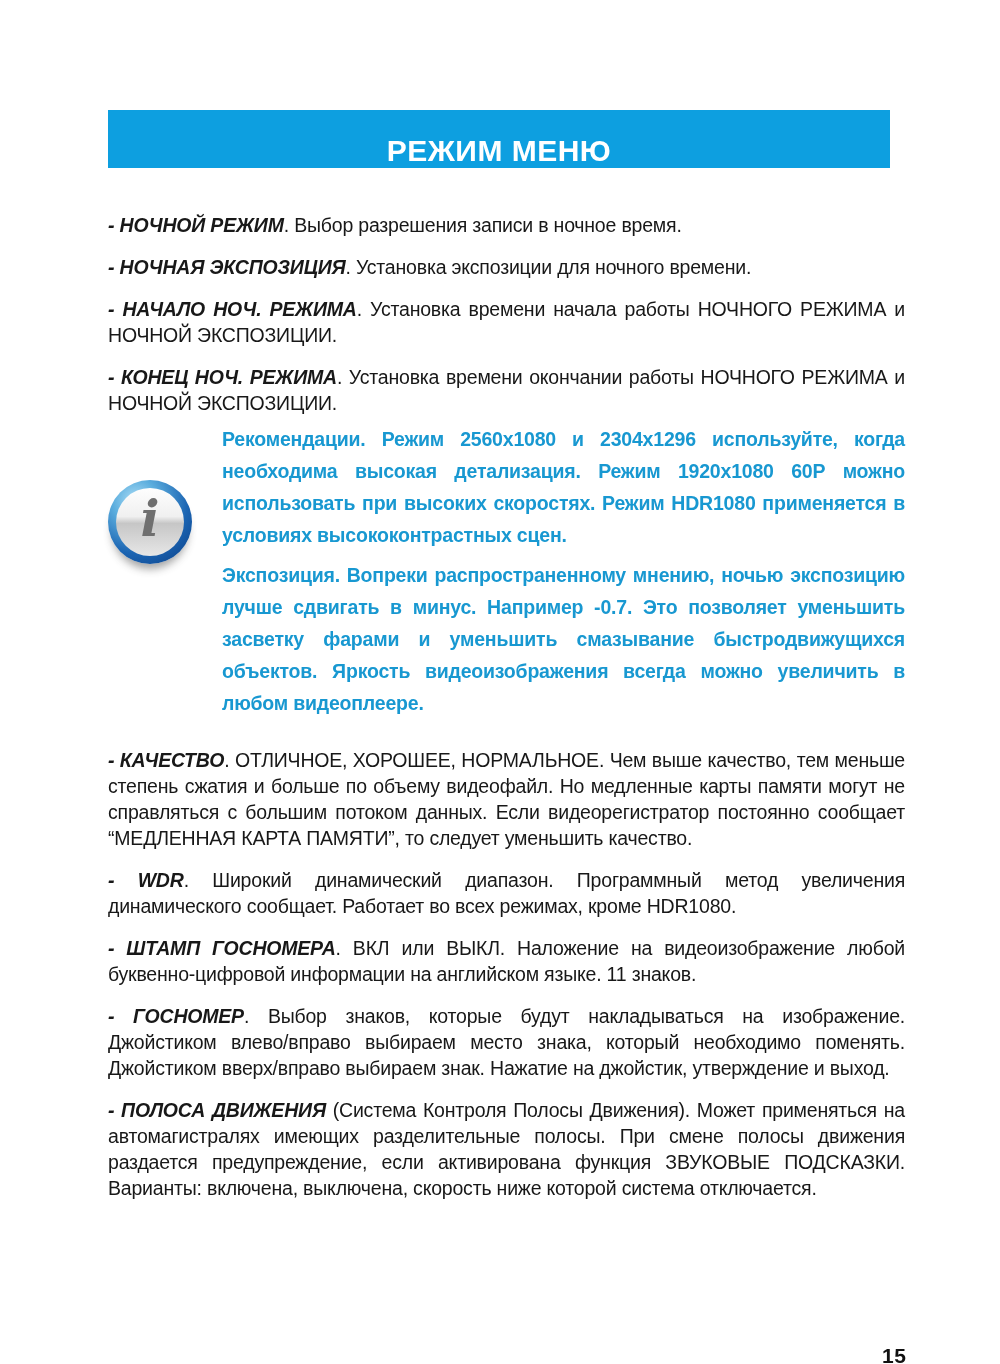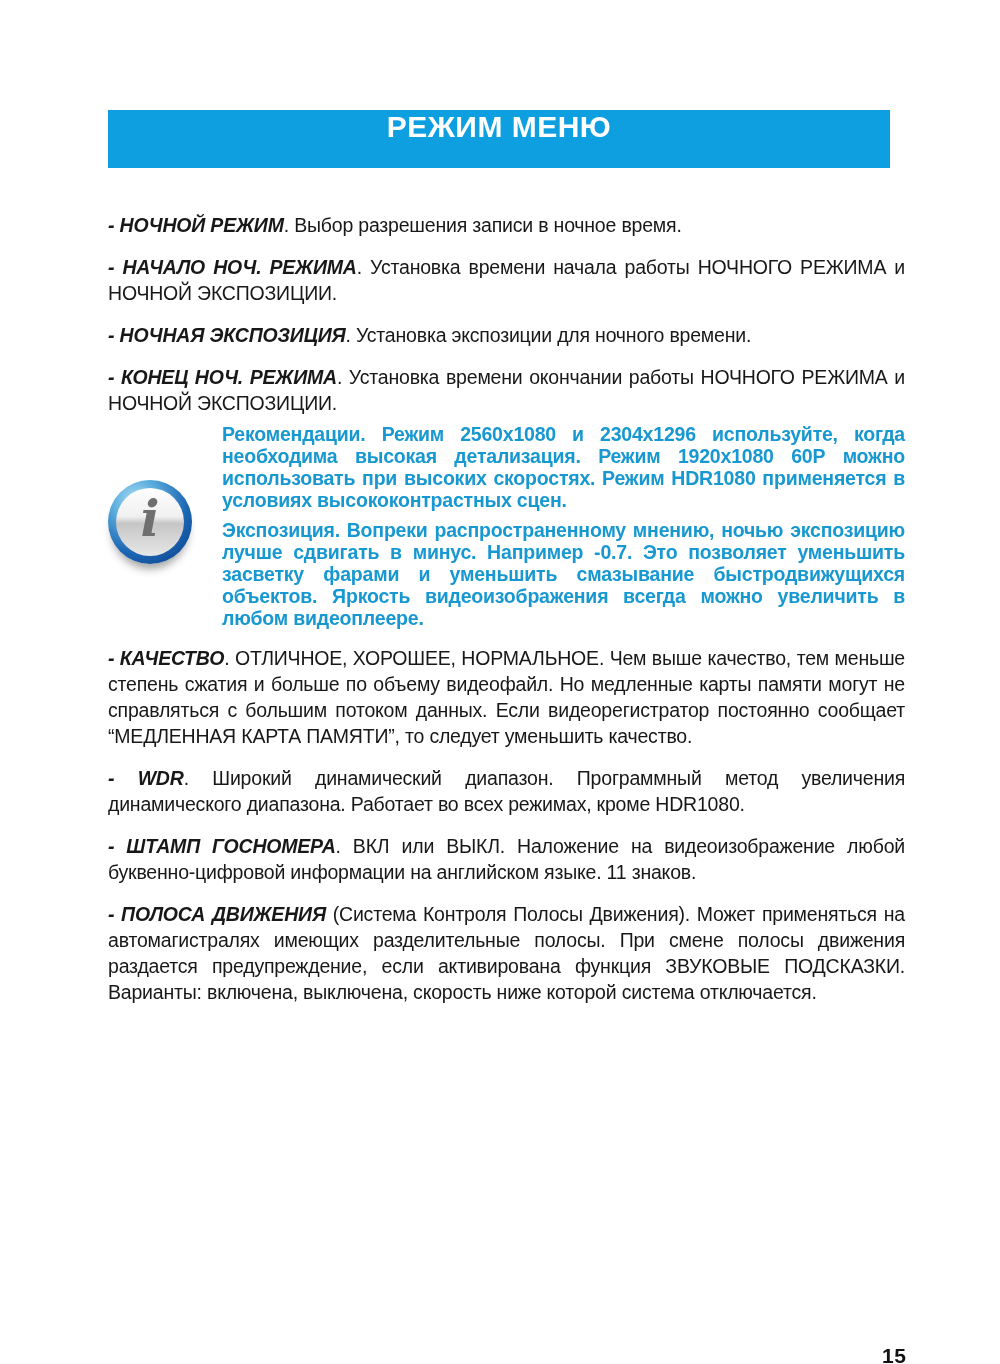--- a/index.html
+++ b/index.html
@@ -10,21 +10,21 @@
     color: #181818;
     position: relative;
     overflow: hidden;
   }
   .page { position: relative; width: 1000px; height: 1364px; }
 
   .title-bar {
     margin: 110px 110px 0 108px;
     height: 58px;
     background: #0D9FE0;
-    display: flex; align-items: flex-start; justify-content: center;
+    display: flex; align-items: flex-end; justify-content: center;
   }
   .title-bar .title-text {
     color: #ffffff; font-weight: bold; font-size: 30px; letter-spacing: 0.5px;
   }
 
   .content {
     margin: 44px 95px 0 108px;
     font-size: 19.5px;
     line-height: 26px;
     letter-spacing: -0.2px;
@@ -45,23 +45,23 @@
     position: absolute; inset: 8px; border-radius: 50%;
     background: linear-gradient(180deg, #fefefe 0%, #f0f0f0 42%, #c6c6c6 52%, #e7e7e7 100%);
     display: flex; align-items: center; justify-content: center;
   }
   .info-icon .glyph {
     font-family: "DejaVu Serif", serif;
     font-style: italic; font-weight: bold;
     font-size: 50px; color: #6f6f6f;
     transform: translateY(-3px);
   }
-  .info-text { flex: 1; color: #1898D1; font-weight: bold; line-height: 22px; }
+  .info-text { flex: 1; color: #1898D1; font-weight: bold; line-height: 32px; }
   .info-text p { margin: 0 0 8px 0; text-align: justify; }
-  .info-text p:last-child { margin-bottom: 0; }
+  .info-text p:last-child { margin-bottom: 12px; }
 
   .page-number {
     position: absolute; left: 882px; top: 1234px;
     font-weight: bold; font-size: 21px; color: #111111;
     letter-spacing: 0.5px;
   }
 </style>
 </head>
 <body>
 
@@ -69,47 +69,48 @@
 
   <div class="title-bar">
     <span class="title-text">РЕЖИМ МЕНЮ</span>
   </div>
 
   <div class="content">
 
     <p class="entry"><b class="term-bi">- НОЧНОЙ РЕЖИМ</b><span>. Выбор разрешения записи в ночное время.</span></p>
 
 
+    <p class="entry"><b class="term-bi">- НОЧНАЯ ЭКСПОЗИЦИЯ</b><span>. Установка экспозиции для ночного времени.</span></p>
+
     <p class="entry"><b class="term-bi">- НАЧАЛО НОЧ. РЕЖИМА</b><span>. Установка времени начала работы НОЧНОГО РЕЖИМА и НОЧНОЙ ЭКСПОЗИЦИИ.</span></p>
-
-    <p class="entry"><b class="term-bi">- НОЧНАЯ ЭКСПОЗИЦИЯ</b><span>. Установка экспозиции для ночного времени.</span></p>
 
     <p class="entry"><b class="term-bi">- КОНЕЦ НОЧ. РЕЖИМА</b><span>. Установка времени окончании работы НОЧНОГО РЕЖИМА и НОЧНОЙ ЭКСПОЗИЦИИ.</span></p>
 
     <div class="info-block">
       <div class="icon-col">
         <div class="info-icon">
           <div class="inner">
             <span class="glyph">i</span>
           </div>
         </div>
       </div>
       <div class="info-text">
         <p>Рекомендации.  Режим 2560х1080 и 2304х1296 используйте, когда необходима высокая детализация. Режим 1920х1080 60Р  можно использовать при высоких скоростях. Режим HDR1080 применяется в условиях высококонтрастных сцен.</p>
         <p>Экспозиция. Вопреки распространенному мнению, ночью экспозицию лучше сдвигать в минус. Например -0.7. Это позволяет уменьшить засветку фарами и уменьшить смазывание быстродвижущихся объектов. Яркость видеоизображения всегда можно увеличить в любом видеоплеере.</p>
       </div>
     </div>
 
     <p class="entry"><b class="term-bi">- КАЧЕСТВО</b><span>. ОТЛИЧНОЕ, ХОРОШЕЕ, НОРМАЛЬНОЕ. Чем выше качество, тем меньше степень сжатия и больше по объему видеофайл. Но медленные карты памяти могут не справляться с большим потоком данных. Если видеорегистратор постоянно сообщает “МЕДЛЕННАЯ КАРТА ПАМЯТИ”, то следует уменьшить качество.</span></p>
 
-    <p class="entry"><b class="term-bi">- WDR</b><span>. Широкий динамический диапазон. Программный метод увеличения динамического диапазона. Работает во всех режимах, кроме HDR1080.</span></p>
+    <p class="entry"><b class="term-bi">- WDR</b><span>. Широкий динамический диапазон. Программный метод увеличения динамического сообщает. Работает во всех режимах, кроме HDR1080.</span></p>
 
 
     <p class="entry"><b class="term-bi">- ШТАМП ГОСНОМЕРА</b><span>. ВКЛ или ВЫКЛ. Наложение на видеоизображение любой буквенно-цифровой информации на английском языке. 11 знаков.</span></p>
 
+    <p class="entry"><b class="term-bi">- ГОСНОМЕР</b><span>. Выбор знаков, которые будут накладываться на изображение. Джойстиком влево/вправо выбираем место знака, который необходимо поменять. Джойстиком вверх/вправо выбираем знак. Нажатие на джойстик, утверждение и выход.</span></p>
 
     <p class="entry"><b class="term-b">- ПОЛОСА ДВИЖЕНИЯ</b><span> (Система Контроля Полосы Движения). Может применяться на автомагистралях имеющих разделительные полосы. При смене полосы движения раздается предупреждение, если активирована функция ЗВУКОВЫЕ ПОДСКАЗКИ. Варианты: включена, выключена, скорость ниже которой система отключается.</span></p>
 
   </div>
 
   <div class="page-number">15</div>
 
 </div>
 
 </body></html>

